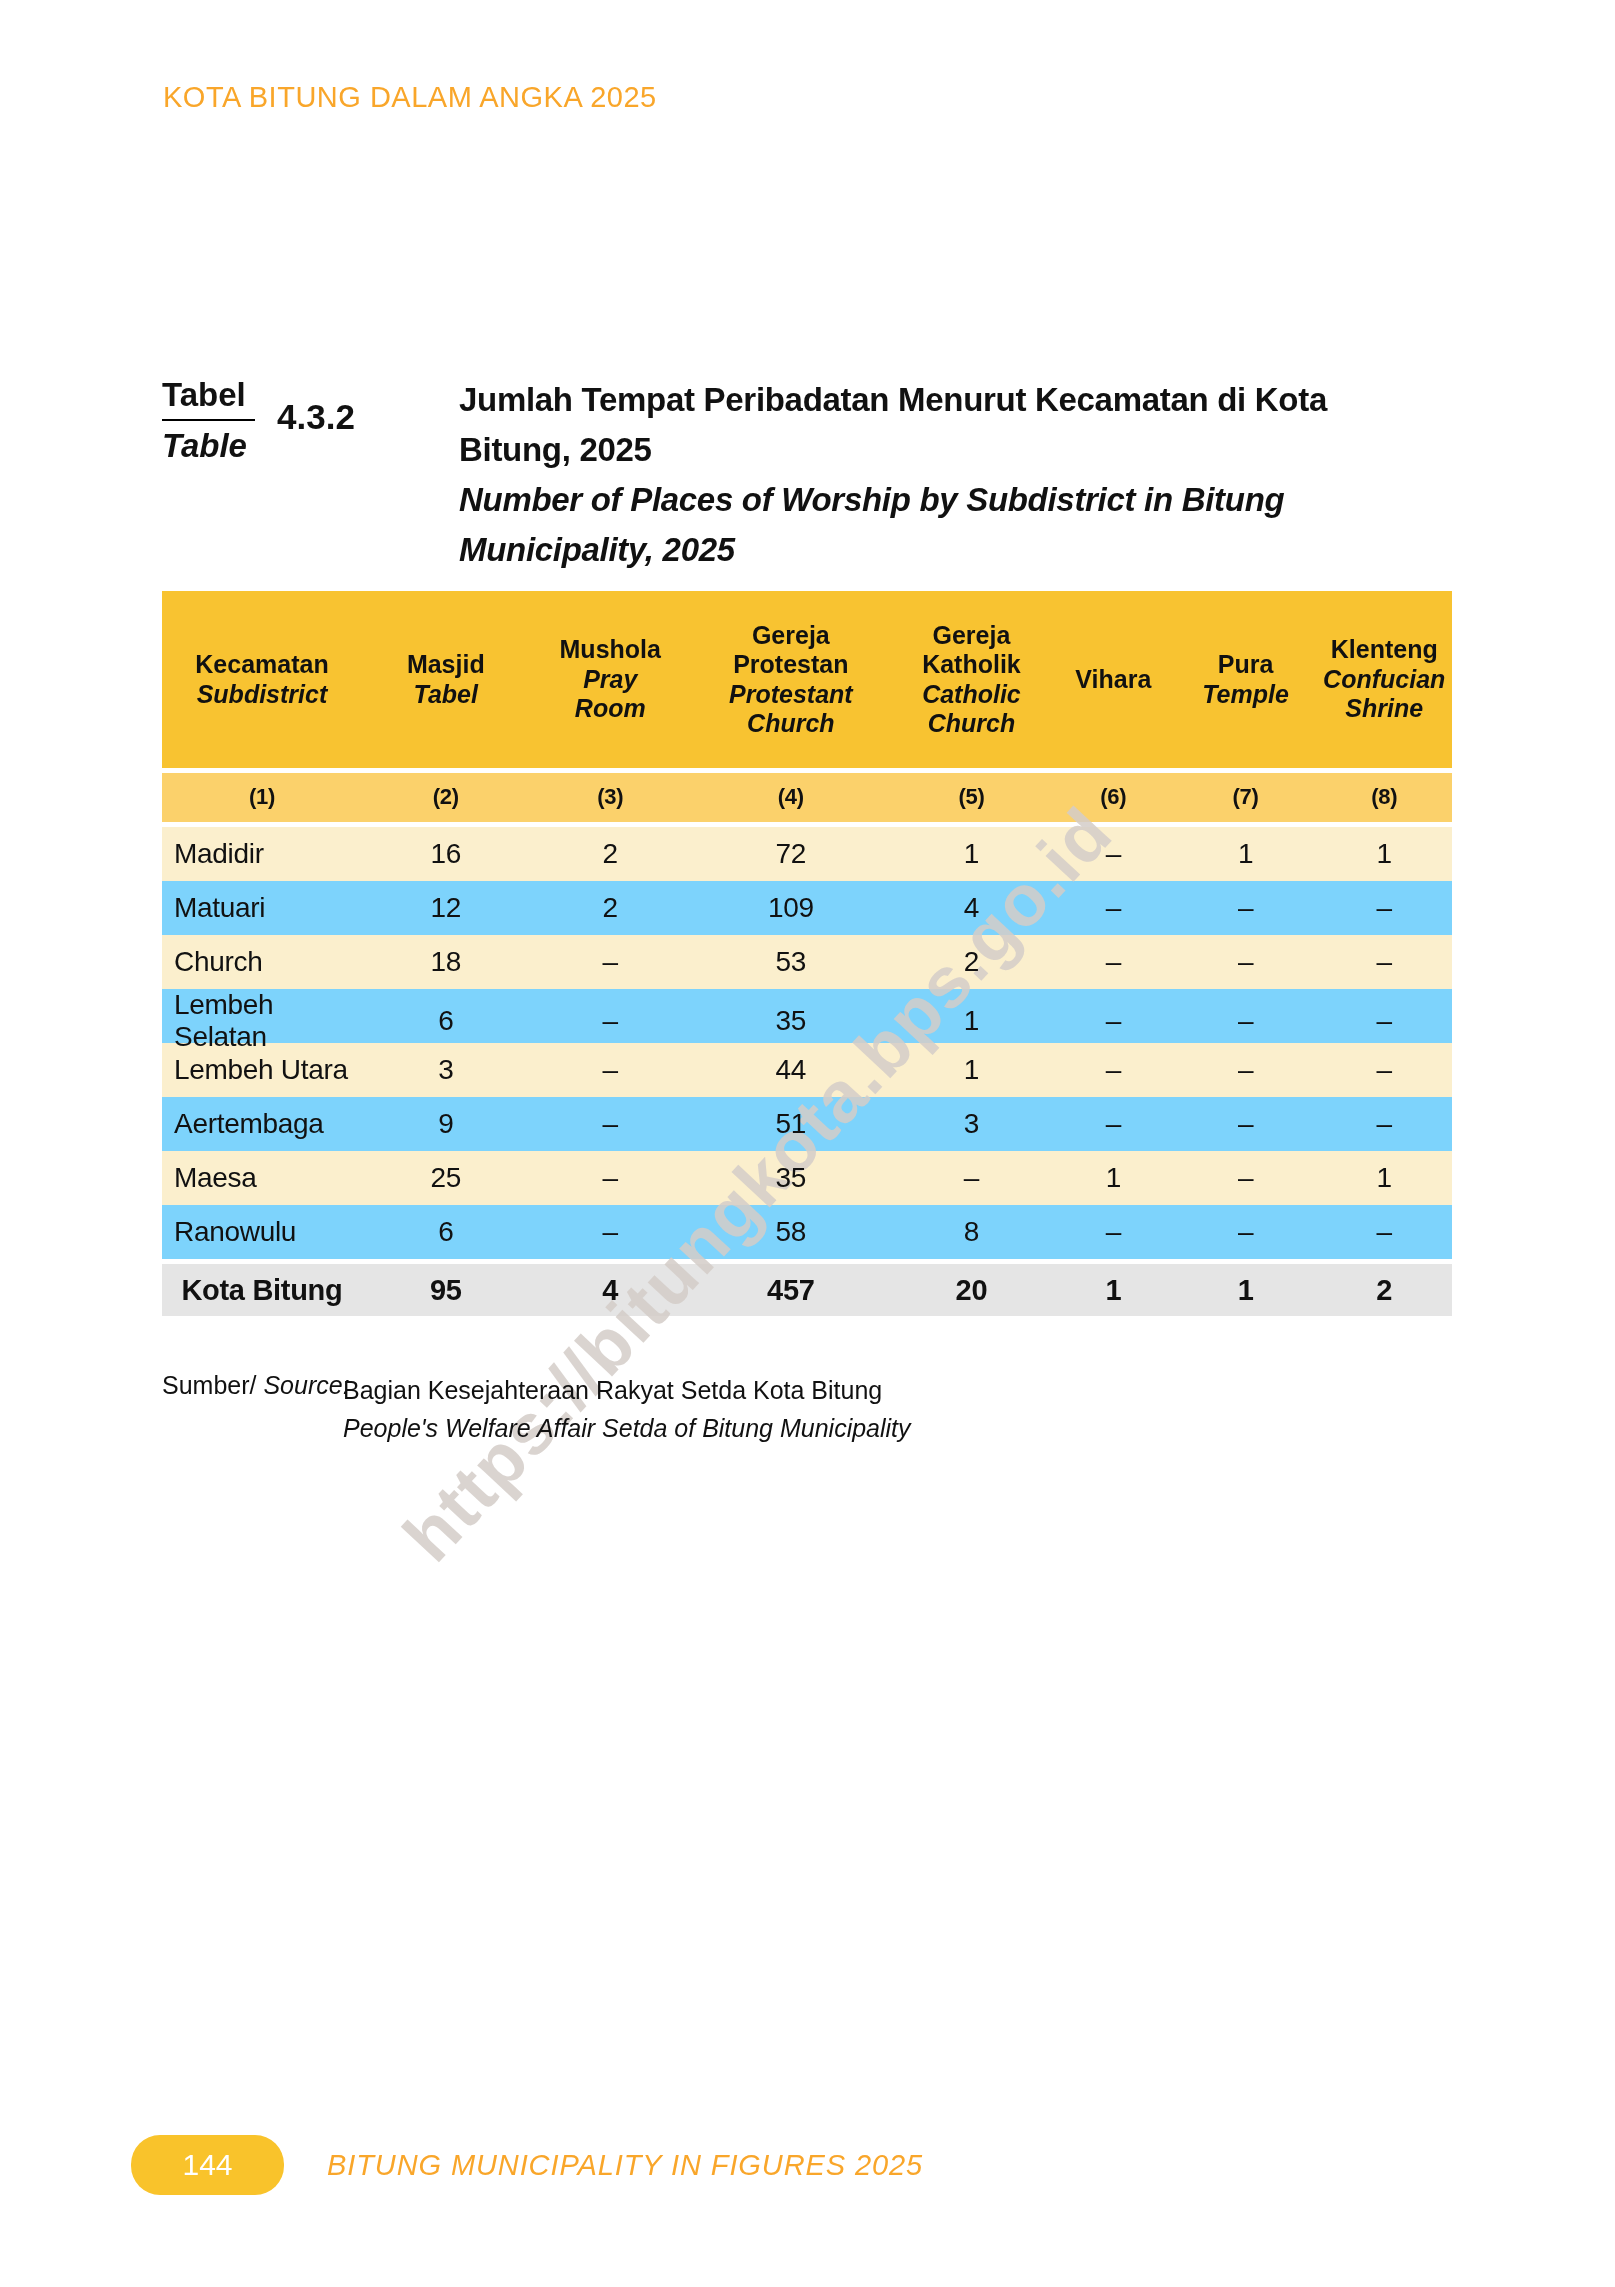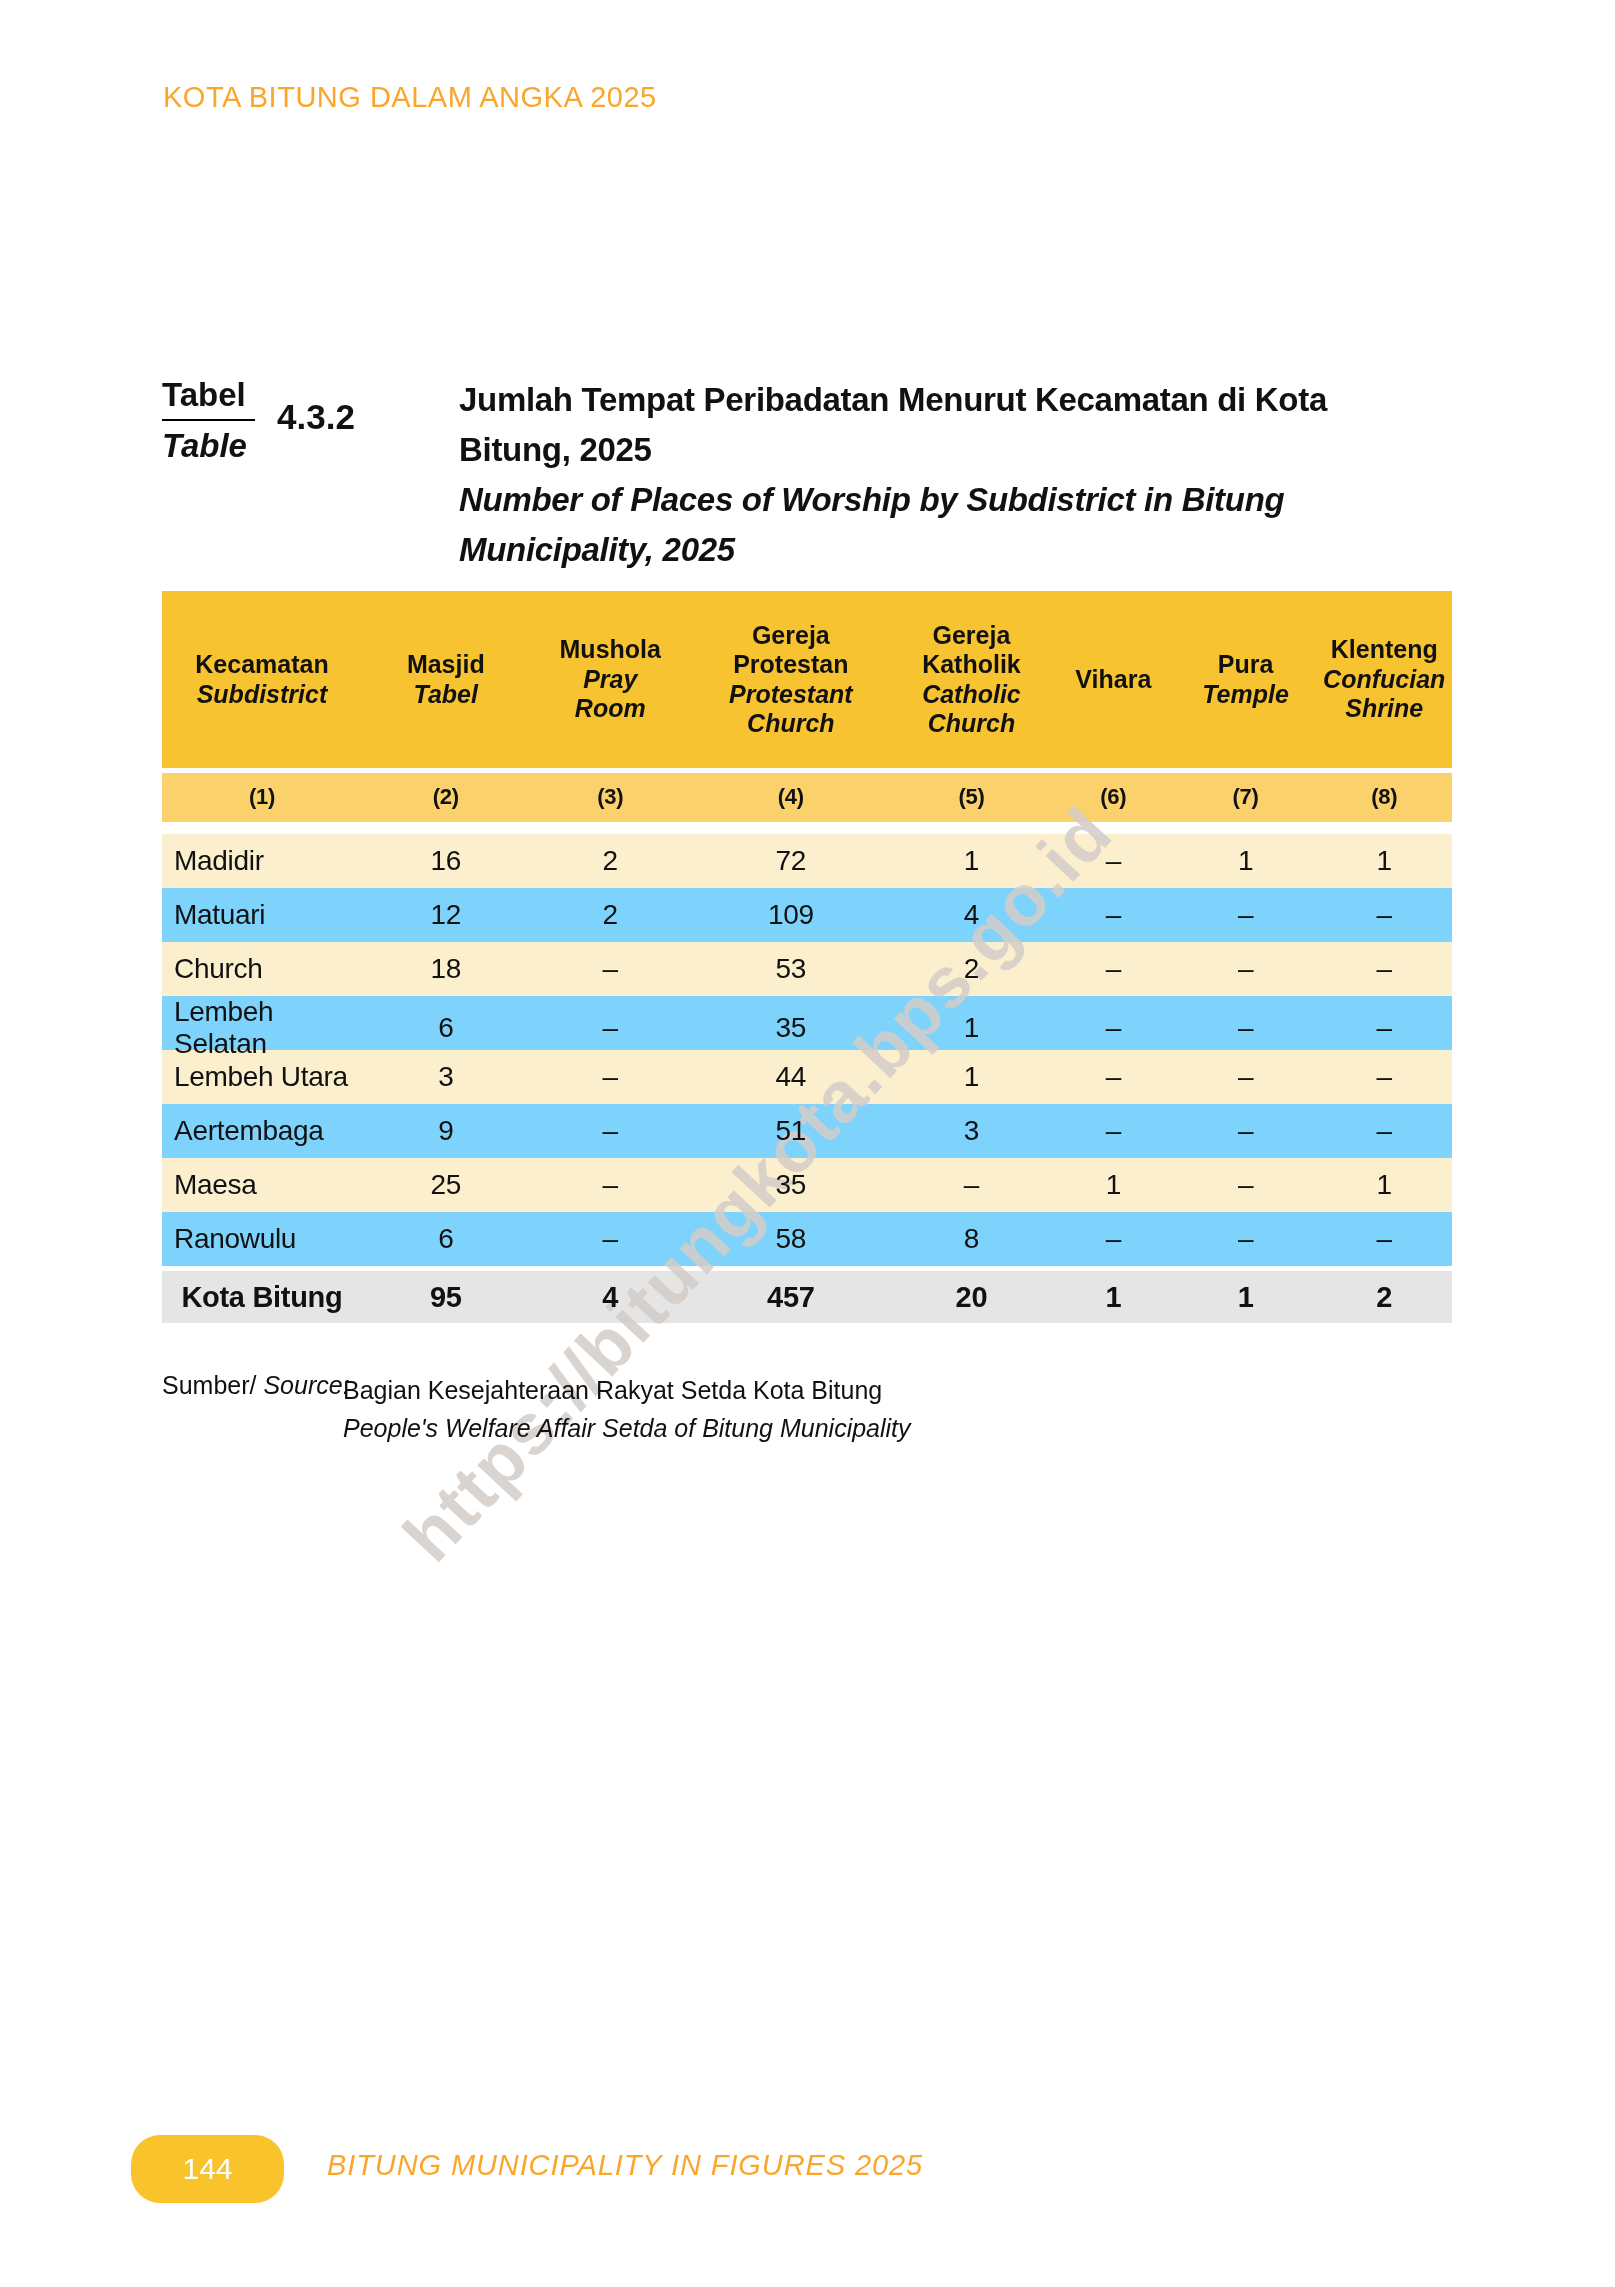--- a/index.html
+++ b/index.html
@@ -36,21 +36,21 @@
   .stack{word-spacing:100vw;}
 
   .numrow{background:#FBD16B;height:49px;margin-top:4.6px;}
   .numrow .td{font-size:22px;font-weight:bold;}
 
   .td{position:relative;z-index:3;display:flex;align-items:center;justify-content:center;
       font-size:28px;letter-spacing:-0.3px;}
   .td.name{justify-content:flex-start;padding-left:12px;}
 
   .datarow{height:54px;}
-  .datarow.first{margin-top:12px;}
+  .datarow.first{margin-top:5px;}
   .r-odd{background:#FBEFCD;}
   .r-even{background:#7dd3fc;}
 
   .total{margin-top:5.5px;height:52px;background:#e5e5e5;}
   .total .td{font-size:29px;font-weight:bold;}
   .total .td.name{justify-content:center;padding-left:0;}
 
   
   .watermark{
     position:absolute;left:222px;top:1143px;width:1071px;z-index:2;
@@ -61,21 +61,21 @@
   
   .source{position:absolute;left:162px;top:1371px;font-size:25px;}
   .src-label{position:absolute;left:0;top:0;white-space:nowrap;}
   .src-label .it{font-style:italic;}
   .src-lines{position:absolute;left:181px;top:0;width:831px;}
   .src-line{position:relative;z-index:3;line-height:38px;white-space:nowrap;}
   .src-line.en{font-style:italic;}
 
   
   .footer-badge{
-    position:absolute;left:131px;top:2135px;width:153px;height:68px;background:#F9C32B;
+    position:absolute;left:131px;top:2135px;width:153px;height:60px;background:#F9C32B;
     border-radius:29px;display:flex;align-items:center;justify-content:center;
     color:#fff;font-size:30px;
   }
   .footer-text{
     position:absolute;left:327px;top:2149px;font-size:29px;font-style:italic;
     color:#F9A62A;letter-spacing:0.9px;white-space:nowrap;
   }
 </style>
 </head>
 <body>

